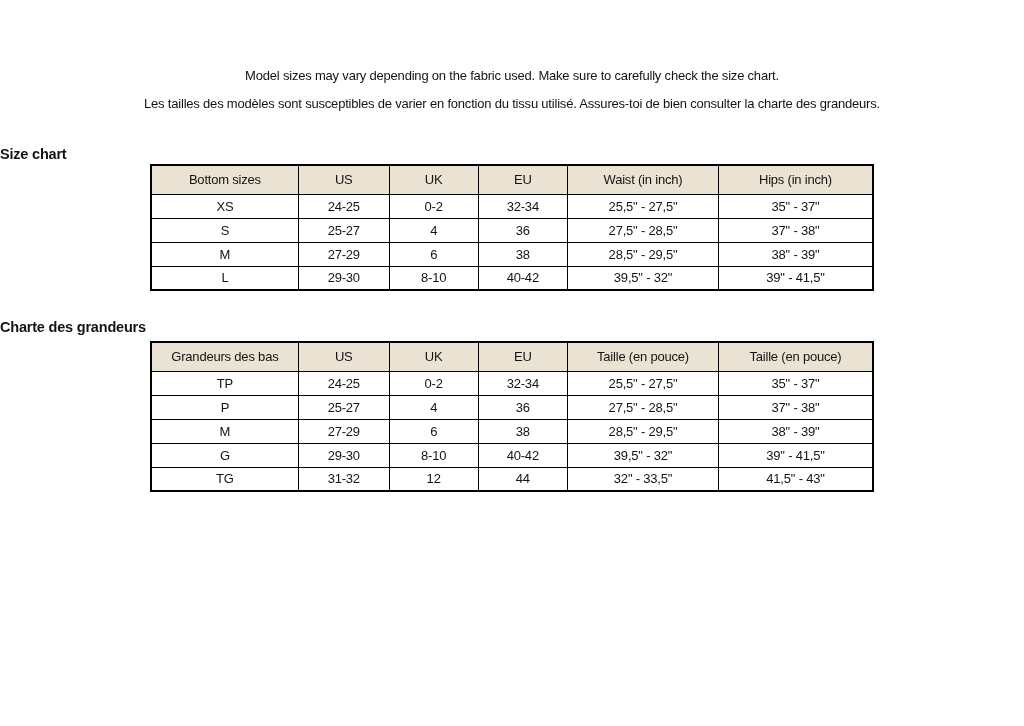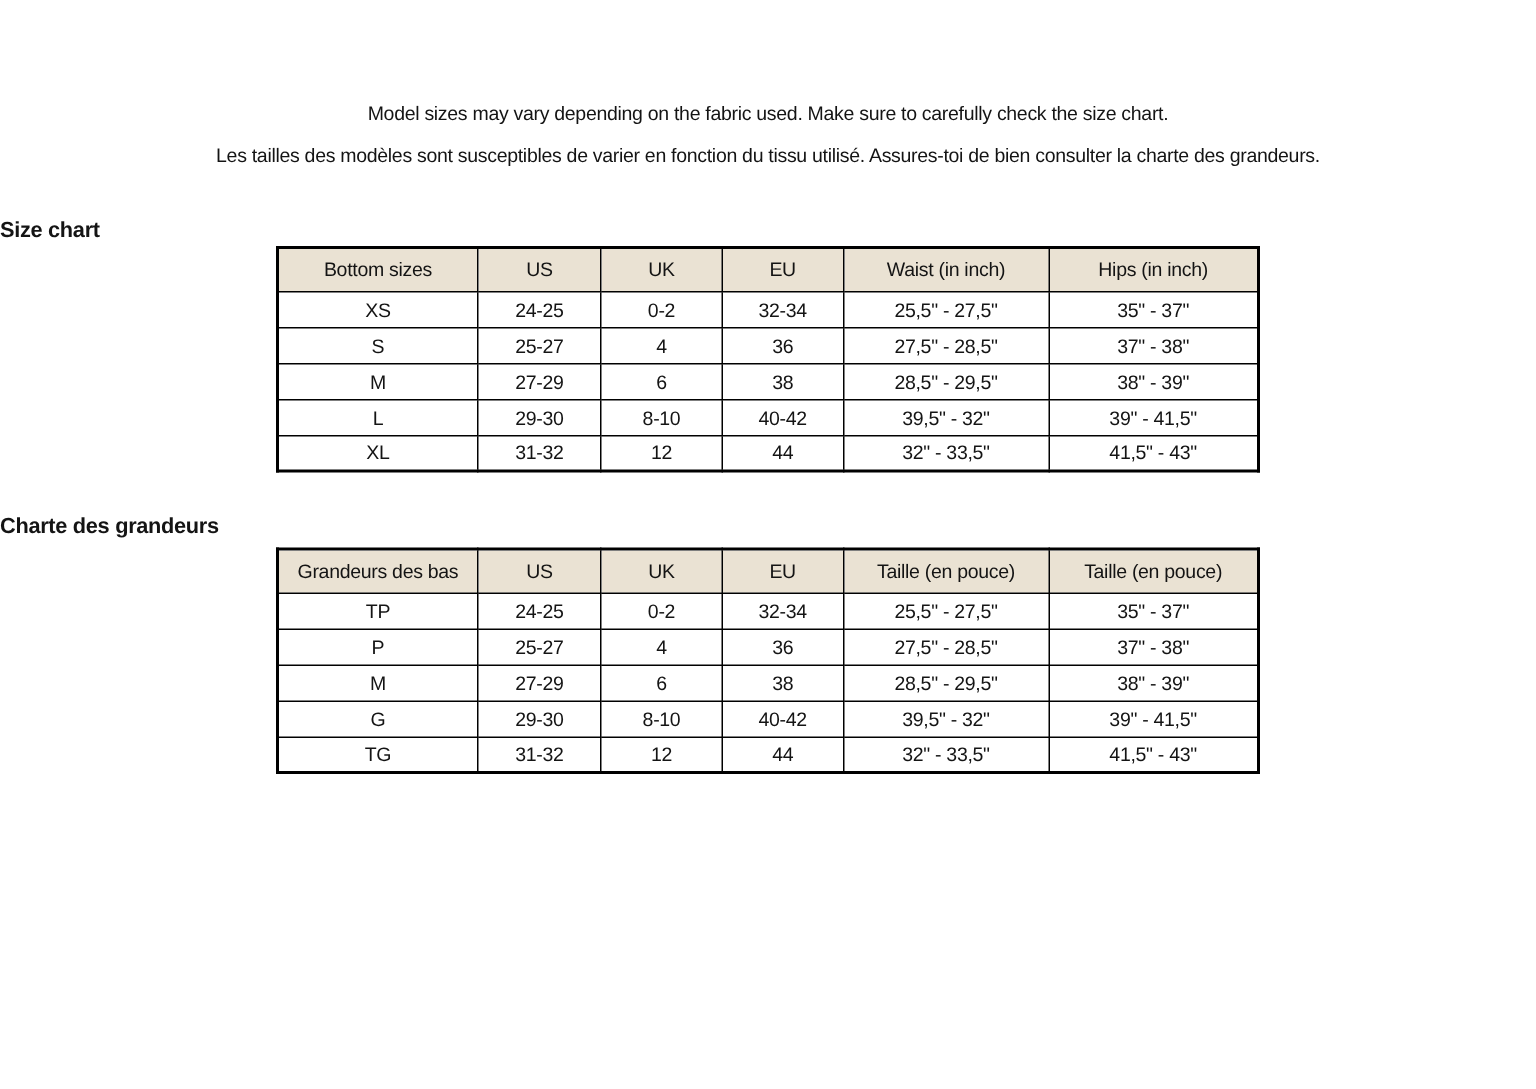--- a/index.html
+++ b/index.html
@@ -21,21 +21,21 @@
   .intro-fr { margin-top: 12px; }
   .table-title {
     font-size: 14.5px;
     font-weight: 700;
     line-height: 17px;
     letter-spacing: -0.2px;
   }
   .title-1 { margin-top: 34px; }
   .title-2 { margin-top: 28px; }
   table.size-table {
-    width: 656px;
+    width: 724px;
     margin: 1px auto 0 auto;
     border-collapse: collapse;
     table-layout: fixed;
     border: 2px solid #000000;
   }
   table.table-2 { margin-top: 5px; }
   table.size-table th,
   table.size-table td {
     border: 1.5px solid #000000;
     text-align: center;
@@ -107,28 +107,20 @@
         <td>38" - 39"</td>
       </tr>
       <tr>
         <td>L</td>
         <td>29-30</td>
         <td>8-10</td>
         <td>40-42</td>
         <td>39,5" - 32"</td>
         <td>39" - 41,5"</td>
       </tr>
-      <tr>
-        <td>XL</td>
-        <td>31-32</td>
-        <td>12</td>
-        <td>44</td>
-        <td>32" - 33,5"</td>
-        <td>41,5" - 43"</td>
-      </tr>
     </tbody>
 </table>
 
 <h2 class="table-title title-2">Charte des grandeurs</h2>
 
 <table class="size-table table-2">
   <thead>
     <tr>
         <th>Grandeurs des bas</th>
         <th>US</th>

